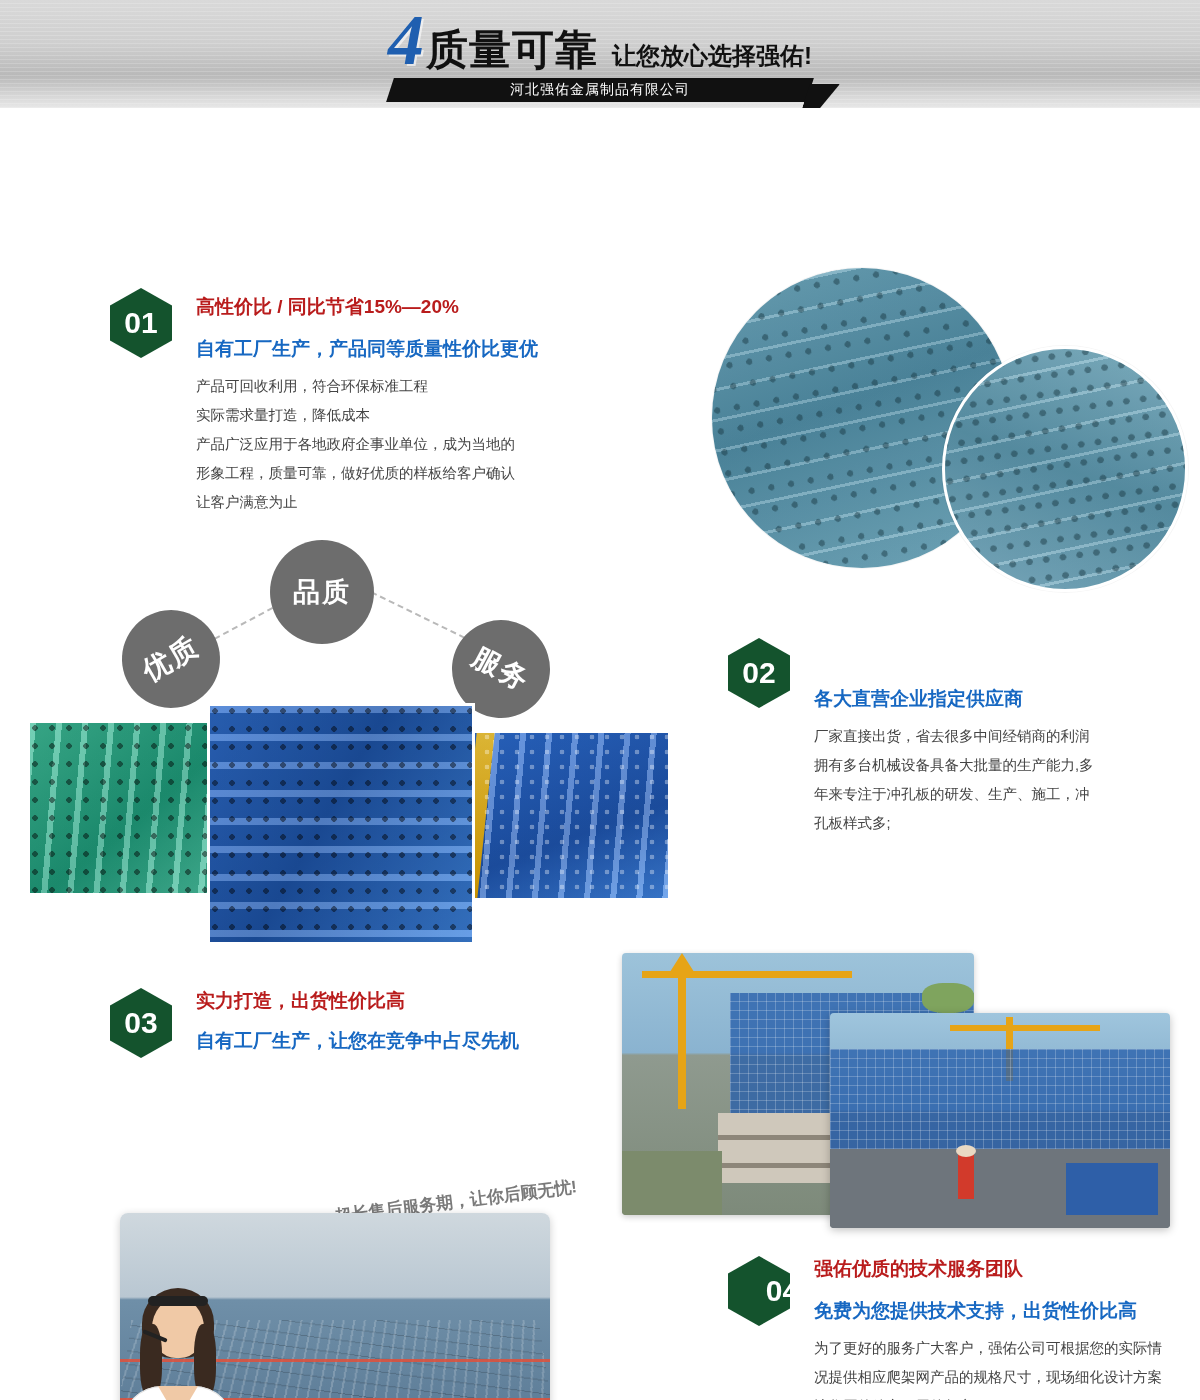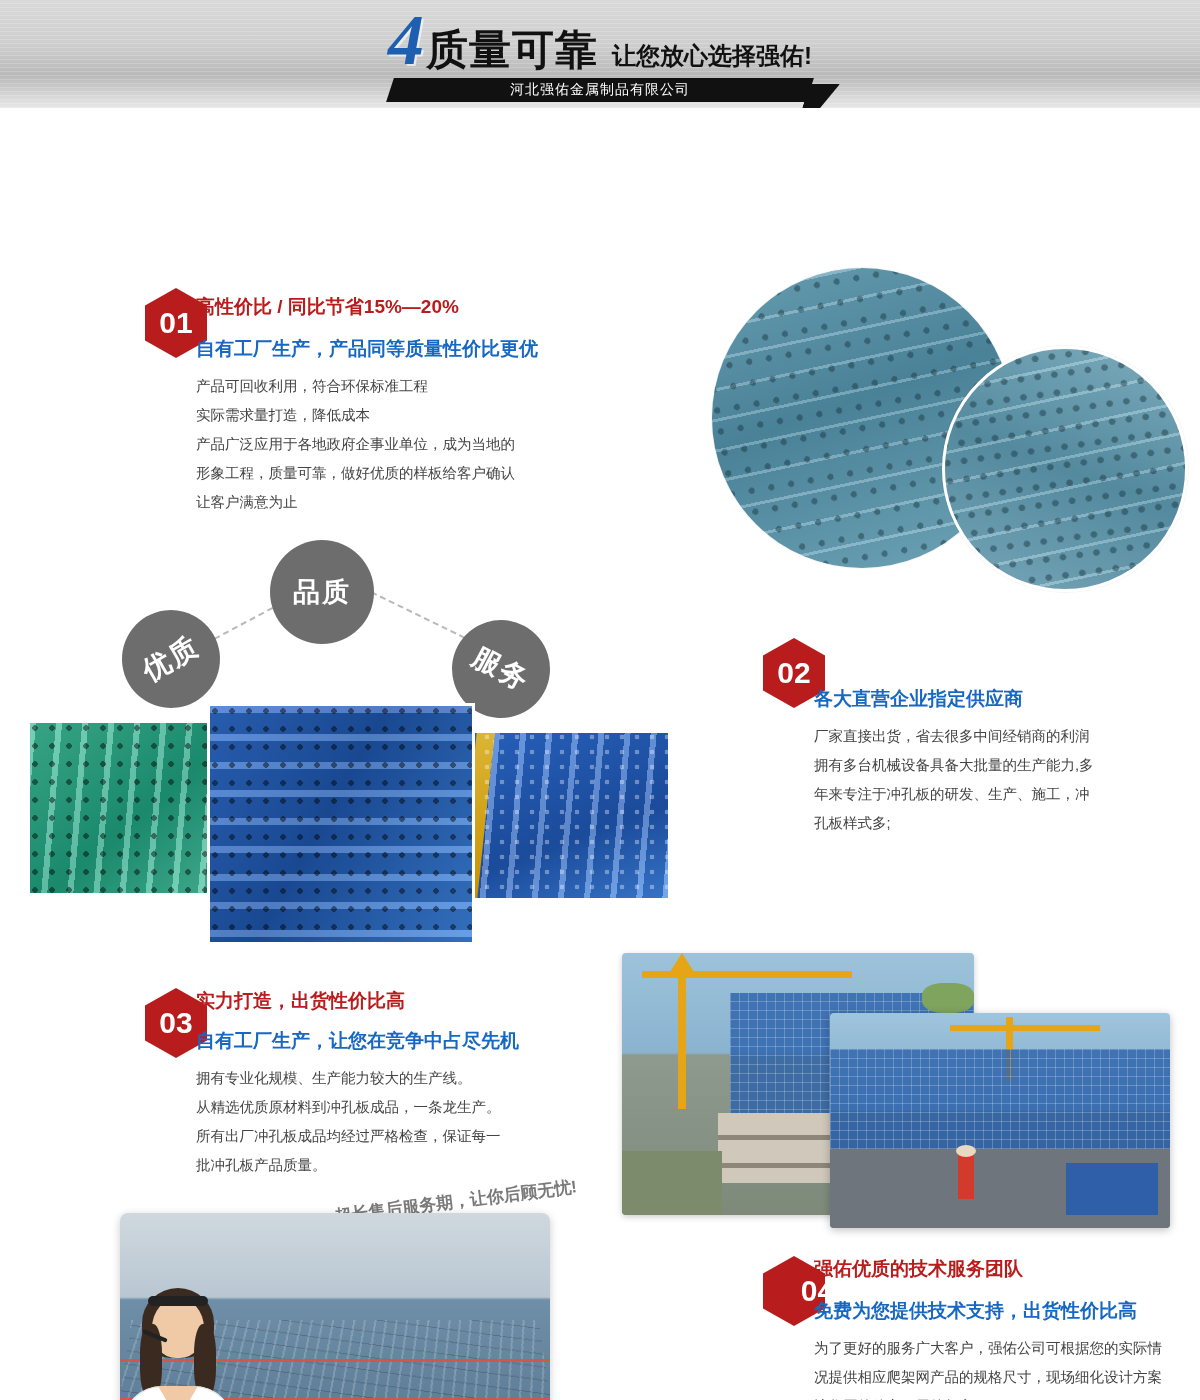--- a/index.html
+++ b/index.html
@@ -72,26 +72,25 @@
     clip-path: polygon(0 0, 100% 0, 60% 100%, 0 100%);
     transform: skewX(-18deg);
   }
 
   
   .stage { position: relative; width: 1200px; height: 1292px; background: #fff; }
 
   .hexnum {
     position: absolute;
     width: 62px; height: 70px;
-    background: #b91c1c;
+    background: #14532d;
     clip-path: polygon(50% 0%, 100% 25%, 100% 75%, 50% 100%, 0% 75%, 0% 25%);
     color: #fff; font-size: 30px; font-weight: bold;
     display: flex; align-items: center; justify-content: center;
     font-family: "Liberation Sans", sans-serif;
-    margin-left: 35px;
   }
   .title1 {
     position: absolute;
     font-size: 19px; font-weight: bold; color: #b91c1c;
     white-space: nowrap;
   }
   .title2 {
     position: absolute;
     font-size: 19px; font-weight: bold; color: #1768c2;
     white-space: nowrap;
@@ -311,24 +310,20 @@
   <div class="hexnum" style="left:728px; top:530px;">02</div>
   <div class="title2" style="left:814px; top:578px;">各大直营企业指定供应商</div>
   <div class="body-text" style="left:814px; top:614px; width:380px; white-space:pre-line;">厂家直接出货，省去很多中间经销商的利润
 拥有多台机械设备具备大批量的生产能力,多
 年来专注于冲孔板的研发、生产、施工，冲
 孔板样式多;</div>
 
   <div class="hexnum" style="left:110px; top:880px;">03</div>
   <div class="title1" style="left:196px; top:880px;">实力打造，出货性价比高</div>
   <div class="title2" style="left:196px; top:920px;">自有工厂生产，让您在竞争中占尽先机</div>
-  <div class="body-text" style="left:196px; top:956px; width:400px; white-space:pre-line;">拥有专业化规模、生产能力较大的生产线。
-从精选优质原材料到冲孔板成品，一条龙生产。
-所有出厂冲孔板成品均经过严格检查，保证每一
-批冲孔板产品质量。</div>
 
   <div class="ph-site1">
     <div class="crane" style="left:56px; top:6px; width:8px; height:150px;"></div>
     <div class="crane" style="left:20px; top:18px; width:210px; height:7px;"></div>
     <div class="crane" style="left:46px; top:0px; width:28px; height:22px; clip-path:polygon(50% 0,100% 100%,0 100%);"></div>
     <div class="mesh-blue" style="left:108px; top:40px; width:244px; height:126px;"></div>
     <div class="bldg" style="left:96px; top:160px; width:256px; height:70px; background:#cfc8bb;"></div>
     <div class="bldg" style="left:96px; top:182px; width:256px; height:5px; background:#8d8679;"></div>
     <div class="bldg" style="left:96px; top:210px; width:256px; height:5px; background:#8d8679;"></div>
     <div class="bldg" style="left:0px; top:198px; width:100px; height:64px; background:#7c8b6c;"></div>

